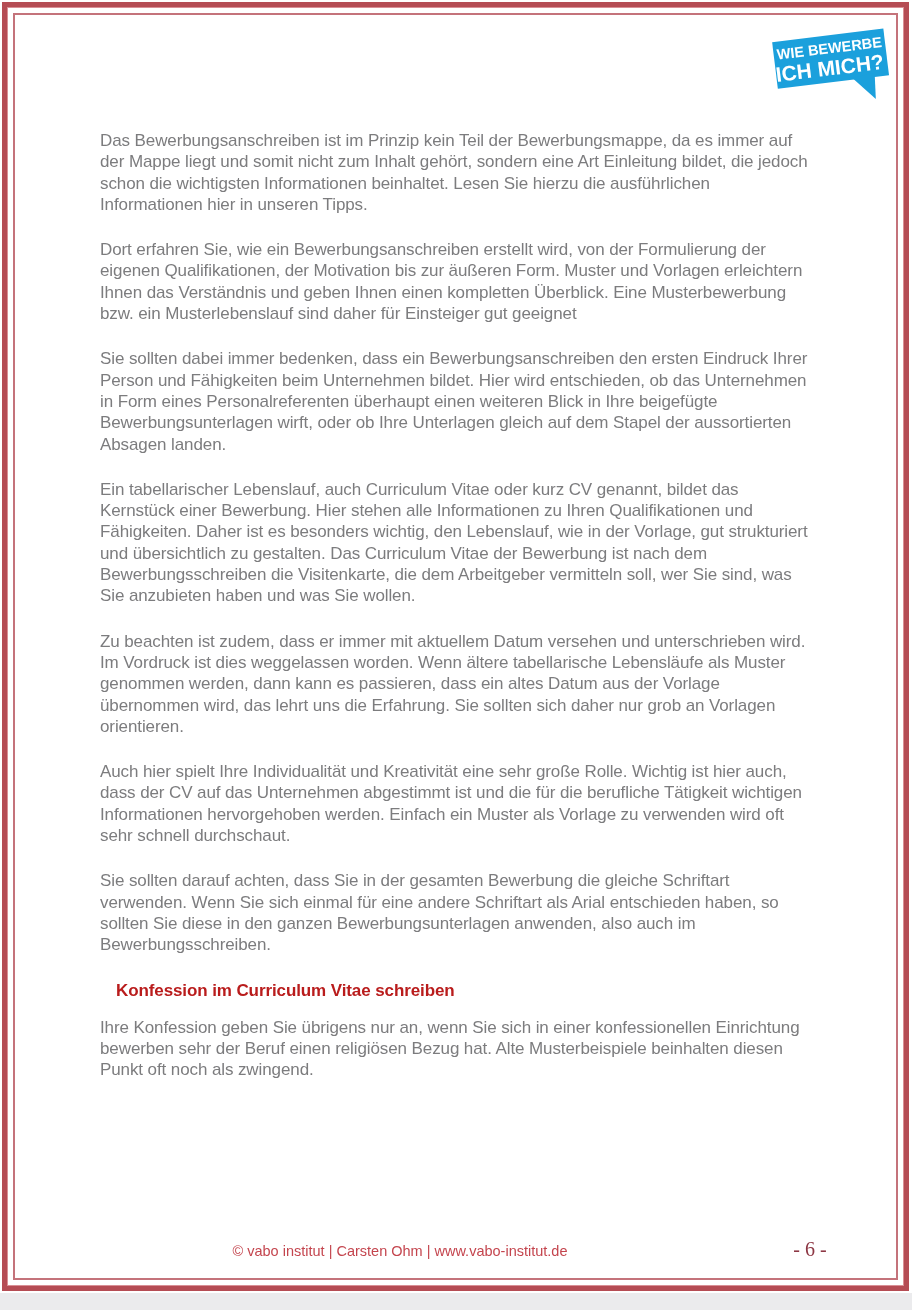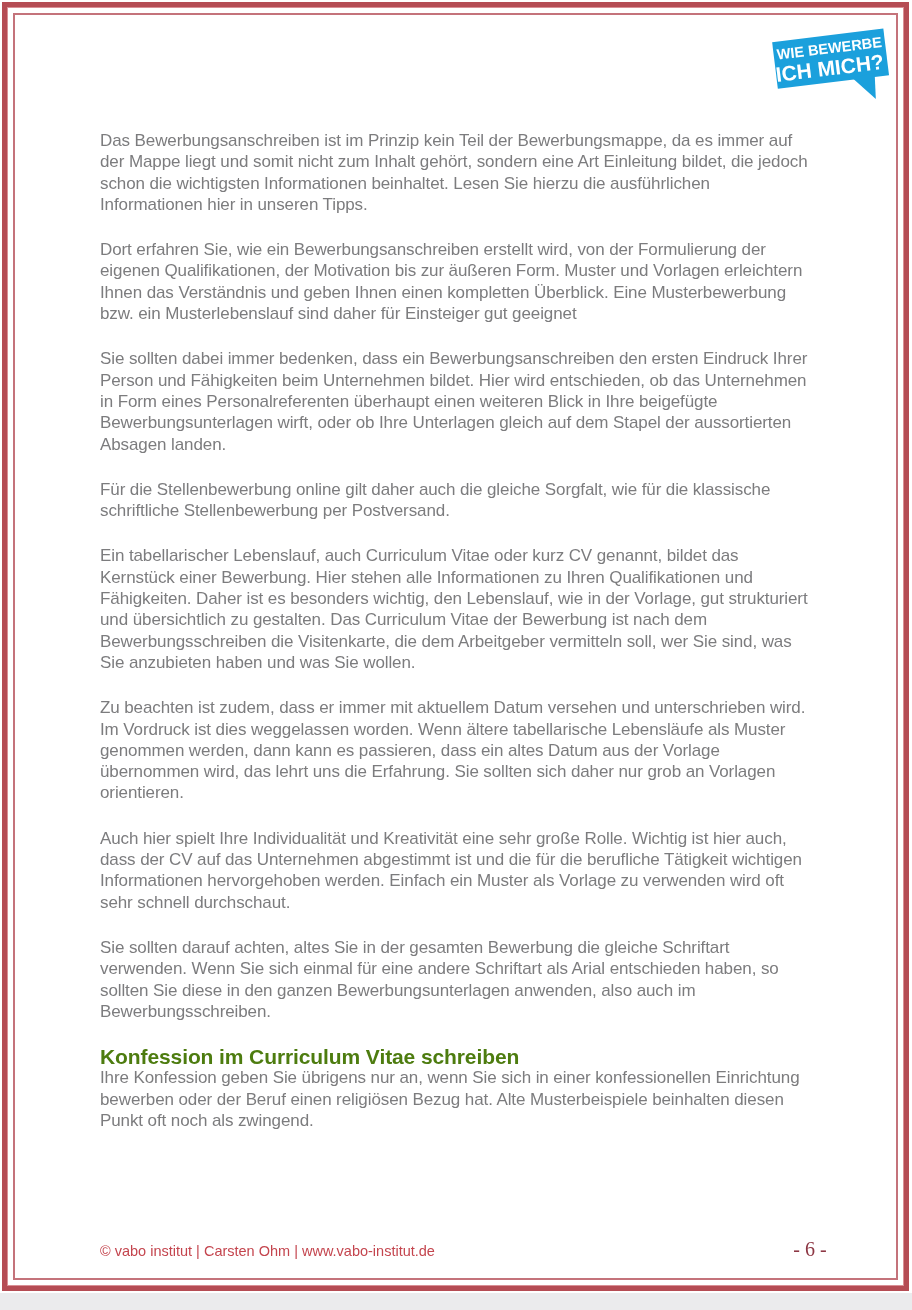--- a/index.html
+++ b/index.html
@@ -30,27 +30,28 @@
     position:absolute;left:768px;top:22px;width:128px;height:88px;
   }
   .content{
     position:absolute;left:100px;top:124px;width:716px;
     color:#7c7c7e;
     font-size:17px;line-height:21.3px;
     letter-spacing:-0.1px;
   }
   .content p{margin:6px 0 24px 0;}
   .content h3{
-    margin:0;padding:0;
-    font-size:21px;line-height:21.3px;
-    color:#4d7c0f;font-weight:bold;
+    margin:16px;padding:0;
+    font-size:17px;line-height:21.3px;
+    color:#b91c1c;font-weight:bold;
   }
   .content p.after-heading{margin-top:0;}
   .footer-copy{
     position:absolute;left:100px;top:1242px;width:600px;
+    text-align:center;
     color:#c4454e;font-size:14.5px;line-height:18px;
   }
   .page-num{
     position:absolute;left:770px;top:1238px;width:80px;
     font-family:"Liberation Serif","DejaVu Serif",serif;
     color:#8d3744;font-size:20px;text-align:center;
   }
 </style>
 </head>
 <body>
@@ -69,25 +70,24 @@
         <text x="63" y="31" text-anchor="middle" font-family="Liberation Sans, sans-serif" font-size="14.5" font-weight="bold" fill="#ffffff">WIE BEWERBE</text>
         <text x="61" y="53" text-anchor="middle" font-family="Liberation Sans, sans-serif" font-size="21" font-weight="bold" fill="#ffffff">ICH MICH?</text>
       </g>
     </svg>
   </div>
 
   <main class="content">
     <p>Das Bewerbungsanschreiben ist im Prinzip kein Teil der Bewerbungsmappe, da es immer auf der Mappe liegt und somit nicht zum Inhalt gehört, sondern eine Art Einleitung bildet, die jedoch schon die wichtigsten Informationen beinhaltet. Lesen Sie hierzu die ausführlichen Informationen hier in unseren Tipps.</p>
     <p>Dort erfahren Sie, wie ein Bewerbungsanschreiben erstellt wird, von der Formulierung der eigenen Qualifikationen, der Motivation bis zur äußeren Form. Muster und Vorlagen erleichtern Ihnen das Verständnis und geben Ihnen einen kompletten Überblick. Eine Musterbewerbung bzw. ein Musterlebenslauf sind daher für Einsteiger gut geeignet</p>
     <p>Sie sollten dabei immer bedenken, dass ein Bewerbungsanschreiben den ersten Eindruck Ihrer Person und Fähigkeiten beim Unternehmen bildet. Hier wird entschieden, ob das Unternehmen in Form eines Personalreferenten überhaupt einen weiteren Blick in Ihre beigefügte Bewerbungsunterlagen wirft, oder ob Ihre Unterlagen gleich auf dem Stapel der aussortierten Absagen landen.</p>
-    <p>Für die Stellenbewerbung online gilt daher auch die gleiche Sorgfalt, wie für die klassische schriftliche Stellenbewerbung per Postversand.</p>
     <p>Ein tabellarischer Lebenslauf, auch Curriculum Vitae oder kurz CV genannt, bildet das Kernstück einer Bewerbung. Hier stehen alle Informationen zu Ihren Qualifikationen und Fähigkeiten. Daher ist es besonders wichtig, den Lebenslauf, wie in der Vorlage, gut strukturiert und übersichtlich zu gestalten. Das Curriculum Vitae der Bewerbung ist nach dem Bewerbungsschreiben die Visitenkarte, die dem Arbeitgeber vermitteln soll, wer Sie sind, was Sie anzubieten haben und was Sie wollen.</p>
     <p>Zu beachten ist zudem, dass er immer mit aktuellem Datum versehen und unterschrieben wird. Im Vordruck ist dies weggelassen worden. Wenn ältere tabellarische Lebensläufe als Muster genommen werden, dann kann es passieren, dass ein altes Datum aus der Vorlage übernommen wird, das lehrt uns die Erfahrung. Sie sollten sich daher nur grob an Vorlagen orientieren.</p>
     <p>Auch hier spielt Ihre Individualität und Kreativität eine sehr große Rolle. Wichtig ist hier auch, dass der CV auf das Unternehmen abgestimmt ist und die für die berufliche Tätigkeit wichtigen Informationen hervorgehoben werden. Einfach ein Muster als Vorlage zu verwenden wird oft sehr schnell durchschaut.</p>
-    <p>Sie sollten darauf achten, altes Sie in der gesamten Bewerbung die gleiche Schriftart verwenden. Wenn Sie sich einmal für eine andere Schriftart als Arial entschieden haben, so sollten Sie diese in den ganzen Bewerbungsunterlagen anwenden, also auch im Bewerbungsschreiben.</p>
+    <p>Sie sollten darauf achten, dass Sie in der gesamten Bewerbung die gleiche Schriftart verwenden. Wenn Sie sich einmal für eine andere Schriftart als Arial entschieden haben, so sollten Sie diese in den ganzen Bewerbungsunterlagen anwenden, also auch im Bewerbungsschreiben.</p>
     <h3>Konfession im Curriculum Vitae schreiben</h3>
-    <p class="after-heading">Ihre Konfession geben Sie übrigens nur an, wenn Sie sich in einer konfessionellen Einrichtung bewerben oder der Beruf einen religiösen Bezug hat. Alte Musterbeispiele beinhalten diesen Punkt oft noch als zwingend.</p>
+    <p class="after-heading">Ihre Konfession geben Sie übrigens nur an, wenn Sie sich in einer konfessionellen Einrichtung bewerben sehr der Beruf einen religiösen Bezug hat. Alte Musterbeispiele beinhalten diesen Punkt oft noch als zwingend.</p>
   </main>
 
   <div class="footer-copy">© vabo institut | Carsten Ohm | www.vabo-institut.de</div>
   <div class="page-num">- 6 -</div>
 
 </div>
 
 </body></html>

